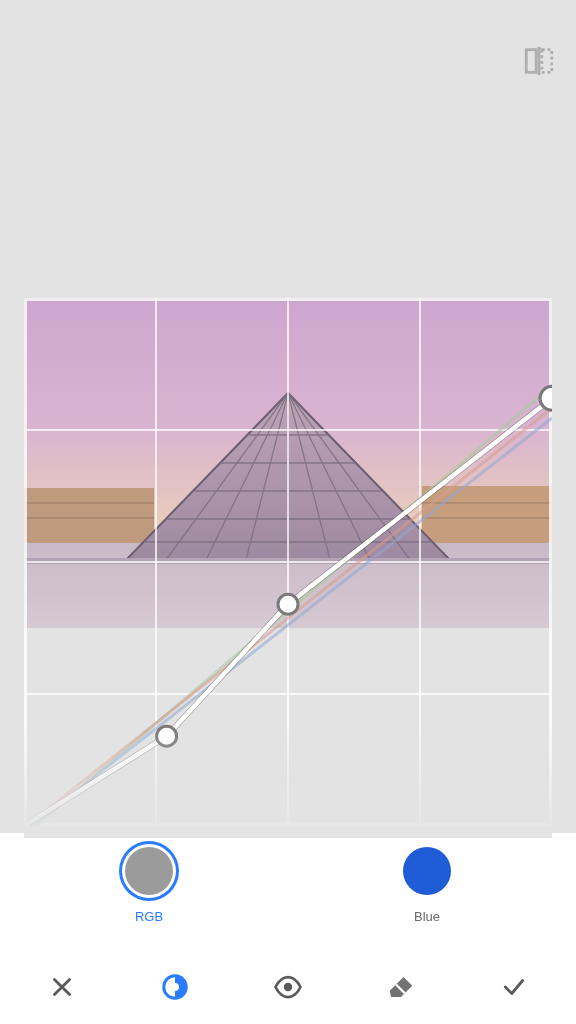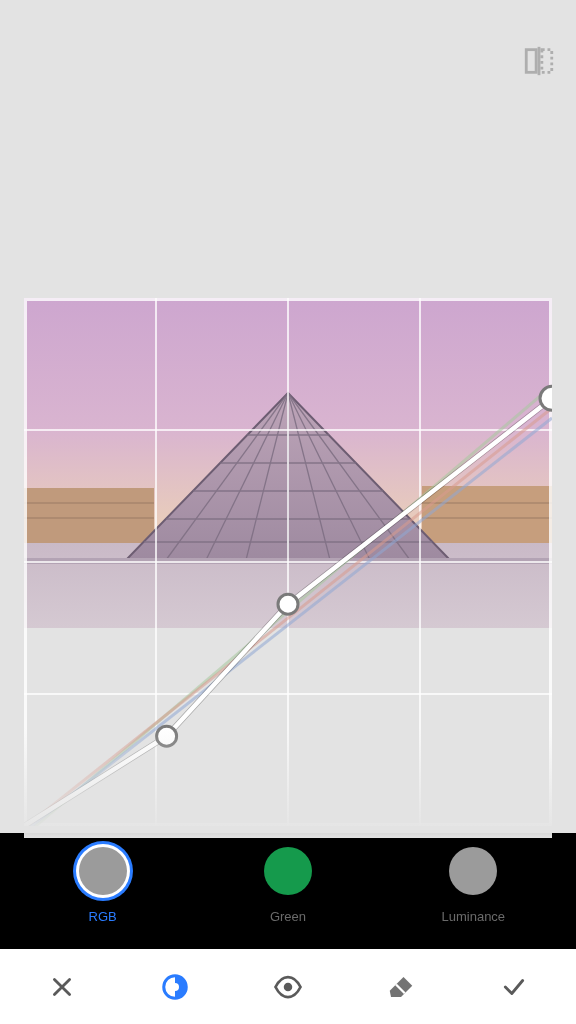--- a/index.html
+++ b/index.html
@@ -42,21 +42,21 @@
   .curves {
     position: absolute; left: 0; top: 0; width: 528px; height: 528px;
   }
   .curves .bg-line { stroke-width: 3; fill: none; opacity: 0.55; }
   .curves .main-line { stroke: #fff; stroke-width: 4.5; fill: none; }
   .curves .main-shadow { stroke: rgba(0,0,0,0.25); stroke-width: 6; fill: none; }
   .curves .pt { fill: #fff; stroke: #7a7a7a; stroke-width: 3; }
 
   .channel-row {
     flex: 0 0 116px;
-    background: #000000;
+    background: #ffffff;
     display: flex; align-items: flex-start;
     justify-content: space-around;
     padding: 14px 10px 0 10px;
   }
   .channel {
     width: 100px;
     display: flex; flex-direction: column; align-items: center;
     cursor: pointer;
   }
   .swatch {
@@ -174,26 +174,22 @@
     <div class="fade-bottom"></div>
   </div>
 </div>
 
 <div class="channel-row">
   <div class="channel">
     <div class="swatch selected" style="background:#9b9b9b"></div>
     <span class="ch-label selected">RGB</span>
   </div>
   <div class="channel">
-    <div class="swatch" style="background:#159a4c"></div>
-    <span class="ch-label">Green</span>
-  </div>
-  <div class="channel">
-    <div class="swatch" style="background:#9b9b9b"></div>
-    <span class="ch-label">Luminance</span>
+    <div class="swatch" style="background:#1f5cd6"></div>
+    <span class="ch-label">Blue</span>
   </div>
 </div>
 
 <div class="toolbar">
   <div class="tbtn small">
     <svg viewBox="0 0 24 24">
         <path d="M5 5 L19 19 M19 5 L5 19" stroke="currentColor" stroke-width="2.6" stroke-linecap="round" fill="none"></path>
       </svg>
   </div>
   <div class="tbtn active">

